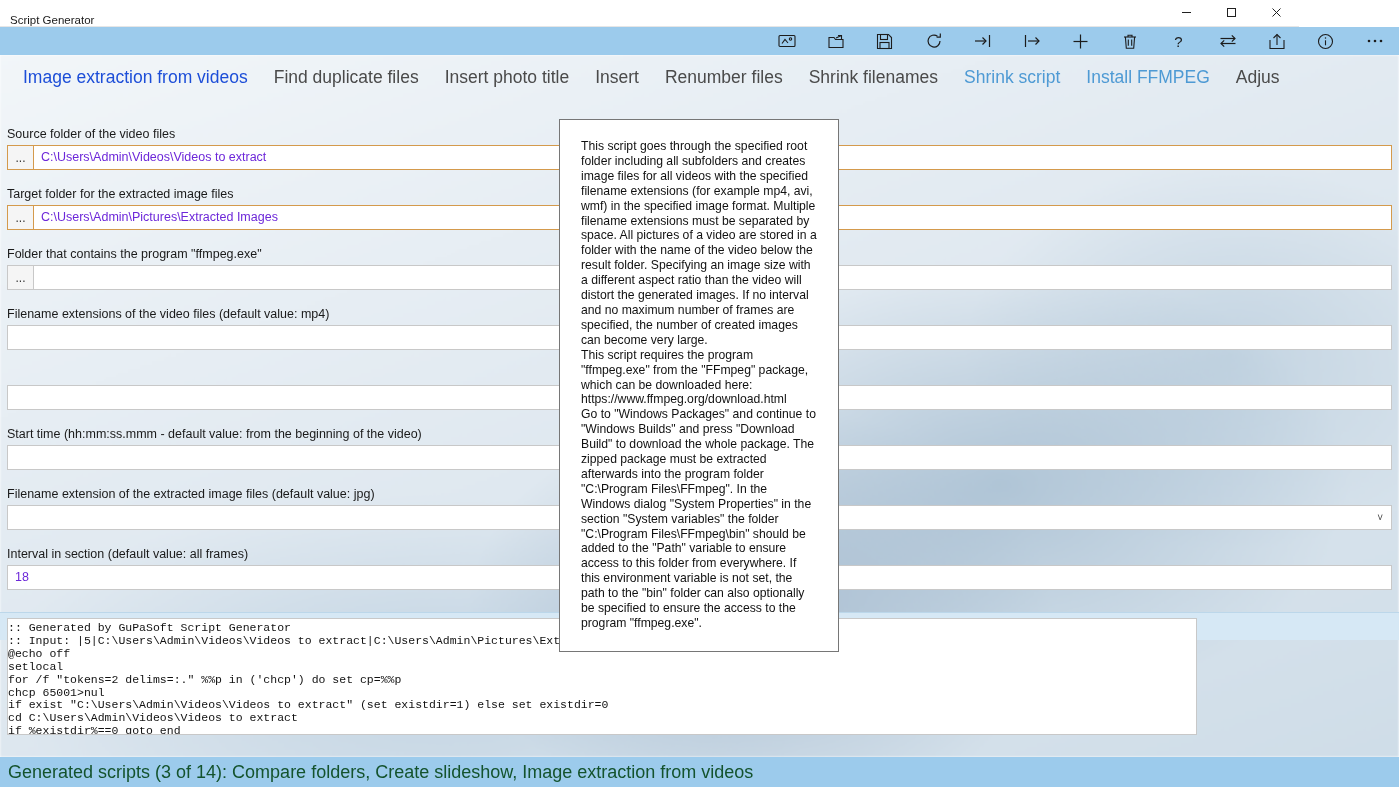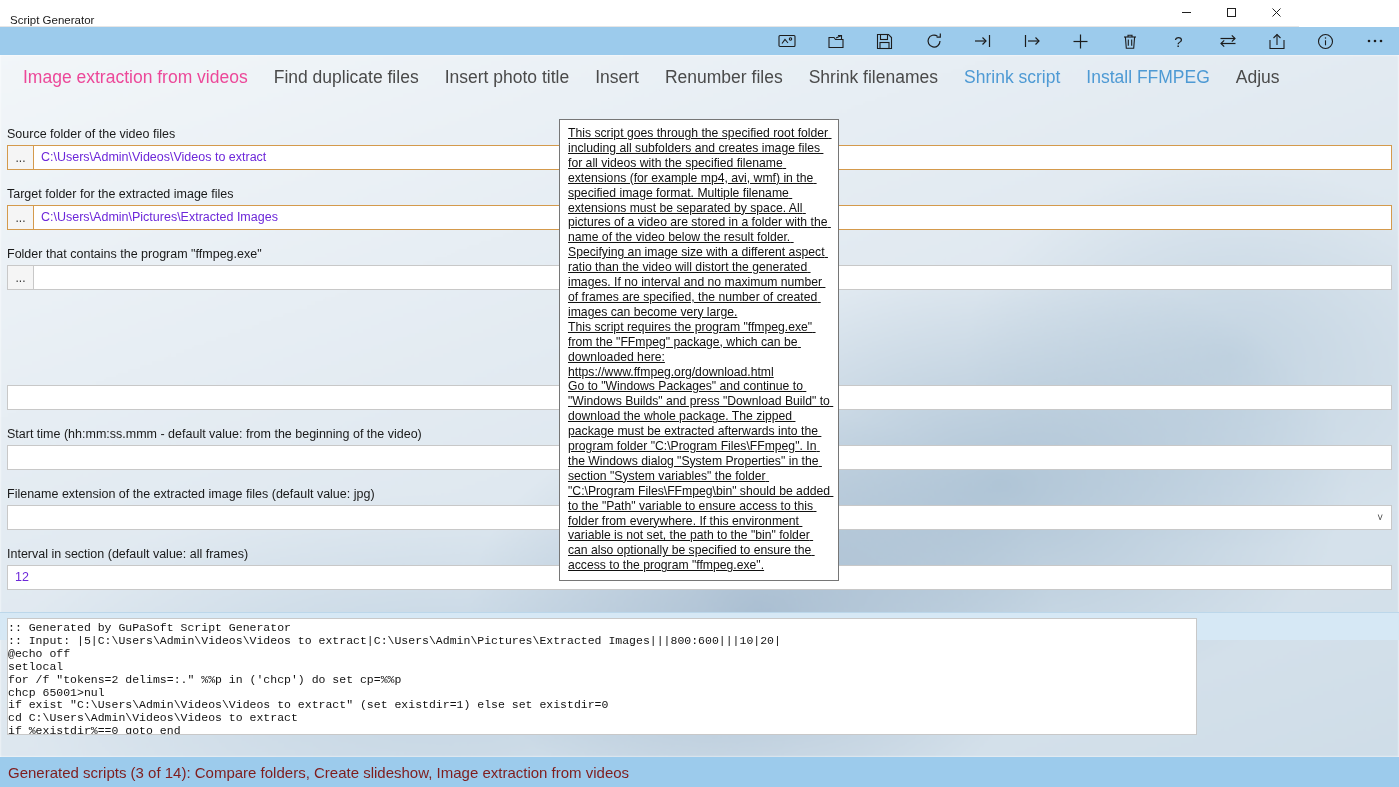--- a/index.html
+++ b/index.html
@@ -110,21 +110,21 @@
     padding-left: 10px;
     white-space: nowrap;
     overflow: hidden;
   }
   .tab {
     font-size: 17.5px;
     color: #4a4a4a;
     padding: 0 13px;
     line-height: 44px;
   }
-  .tab.active { color: #ec4899; }
+  .tab.active { color: #1d4ed8; }
   .tab.link { color: #4e9ad4; }
 
   
   .form {
     position: absolute;
     top: 44px; left: 0;
     width: 1399px;
     height: 513px;
     background: transparent;
   }
@@ -221,37 +221,37 @@
   .statusbar {
     position: absolute;
     top: 757px; left: 0;
     width: 1399px;
     height: 30px;
     background: #9ccbec;
     display: flex;
     align-items: center;
     padding-left: 8px;
   }
-  .statusbar-text { font-size: 15px; color: #7f1d1d; }
+  .statusbar-text { font-size: 18px; color: #14532d; }
 
   
   .tooltip {
     position: absolute;
     left: 559px;
     top: 64px;
     width: 280px;
     background: #ffffff;
     border: 1px solid #767676;
     padding: 6px 8px 7px 8px;
     font-size: 12.2px;
     line-height: 14.9px;
     color: #111111;
     z-index: 50;
   }
-  .tooltip p { margin: 0; text-decoration: underline; }
+  .tooltip p { margin: 13px; }
 </style>
 </head>
 <body>
 
 <div class="window">
 
   <div class="titlebar">
     <div class="titlebar-text">Script Generator</div>
     <div class="titlebar-buttons">
       <div class="tb-btn">
@@ -399,20 +399,26 @@
       </div>
 
       <div class="fieldgroup" style="top:124px;">
         <span class="flabel">Folder that contains the program "ffmpeg.exe"</span>
         <div class="rowbox">
           <div class="browse-btn" style="border-color:#c8c8c8;">...</div>
           <div class="txt plain"></div>
         </div>
       </div>
 
+      <div class="fieldgroup" style="top:184px;">
+        <span class="flabel">Filename extensions of the video files (default value: mp4)</span>
+        <div class="rowbox">
+          <div class="txt plain"></div>
+        </div>
+      </div>
 
       <div class="fieldgroup" style="top:244px;text-align:center;">
         <span class="flabel">Image size W:H (default value: size of video)</span>
         <div class="rowbox">
           <div class="txt plain">800:600</div>
         </div>
       </div>
 
       <div class="fieldgroup" style="top:304px;">
         <span class="flabel">Start time (hh:mm:ss.mmm - default value: from the beginning of the video)</span>
@@ -427,21 +433,21 @@
           <div class="combo">
             <span></span>
             <span class="chev">˅</span>
           </div>
         </div>
       </div>
 
       <div class="fieldgroup" style="top:424px;">
         <span class="flabel">Interval in section (default value: all frames)</span>
         <div class="rowbox">
-          <div class="txt plain">12</div>
+          <div class="txt plain">18</div>
         </div>
       </div>
 
     </div>
 
     <div class="tooltip">
       <p style="white-space:pre-wrap;">This script goes through the specified root folder including all subfolders and creates image files for all videos with the specified filename extensions (for example mp4, avi, wmf) in the specified image format. Multiple filename extensions must be separated by space. All pictures of a video are stored in a folder with the name of the video below the result folder. Specifying an image size with a different aspect ratio than the video will distort the generated images. If no interval and no maximum number of frames are specified, the number of created images can become very large.
 This script requires the program "ffmpeg.exe" from the "FFmpeg" package, which can be downloaded here:
 https://www.ffmpeg.org/download.html
 Go to "Windows Packages" and continue to "Windows Builds" and press "Download Build" to download the whole package. The zipped package must be extracted afterwards into the program folder "C:\Program Files\FFmpeg". In the Windows dialog "System Properties" in the section "System variables" the folder "C:\Program Files\FFmpeg\bin" should be added to the "Path" variable to ensure access to this folder from everywhere. If this environment variable is not set, the path to the "bin" folder can also optionally be specified to ensure the access to the program "ffmpeg.exe".</p>

